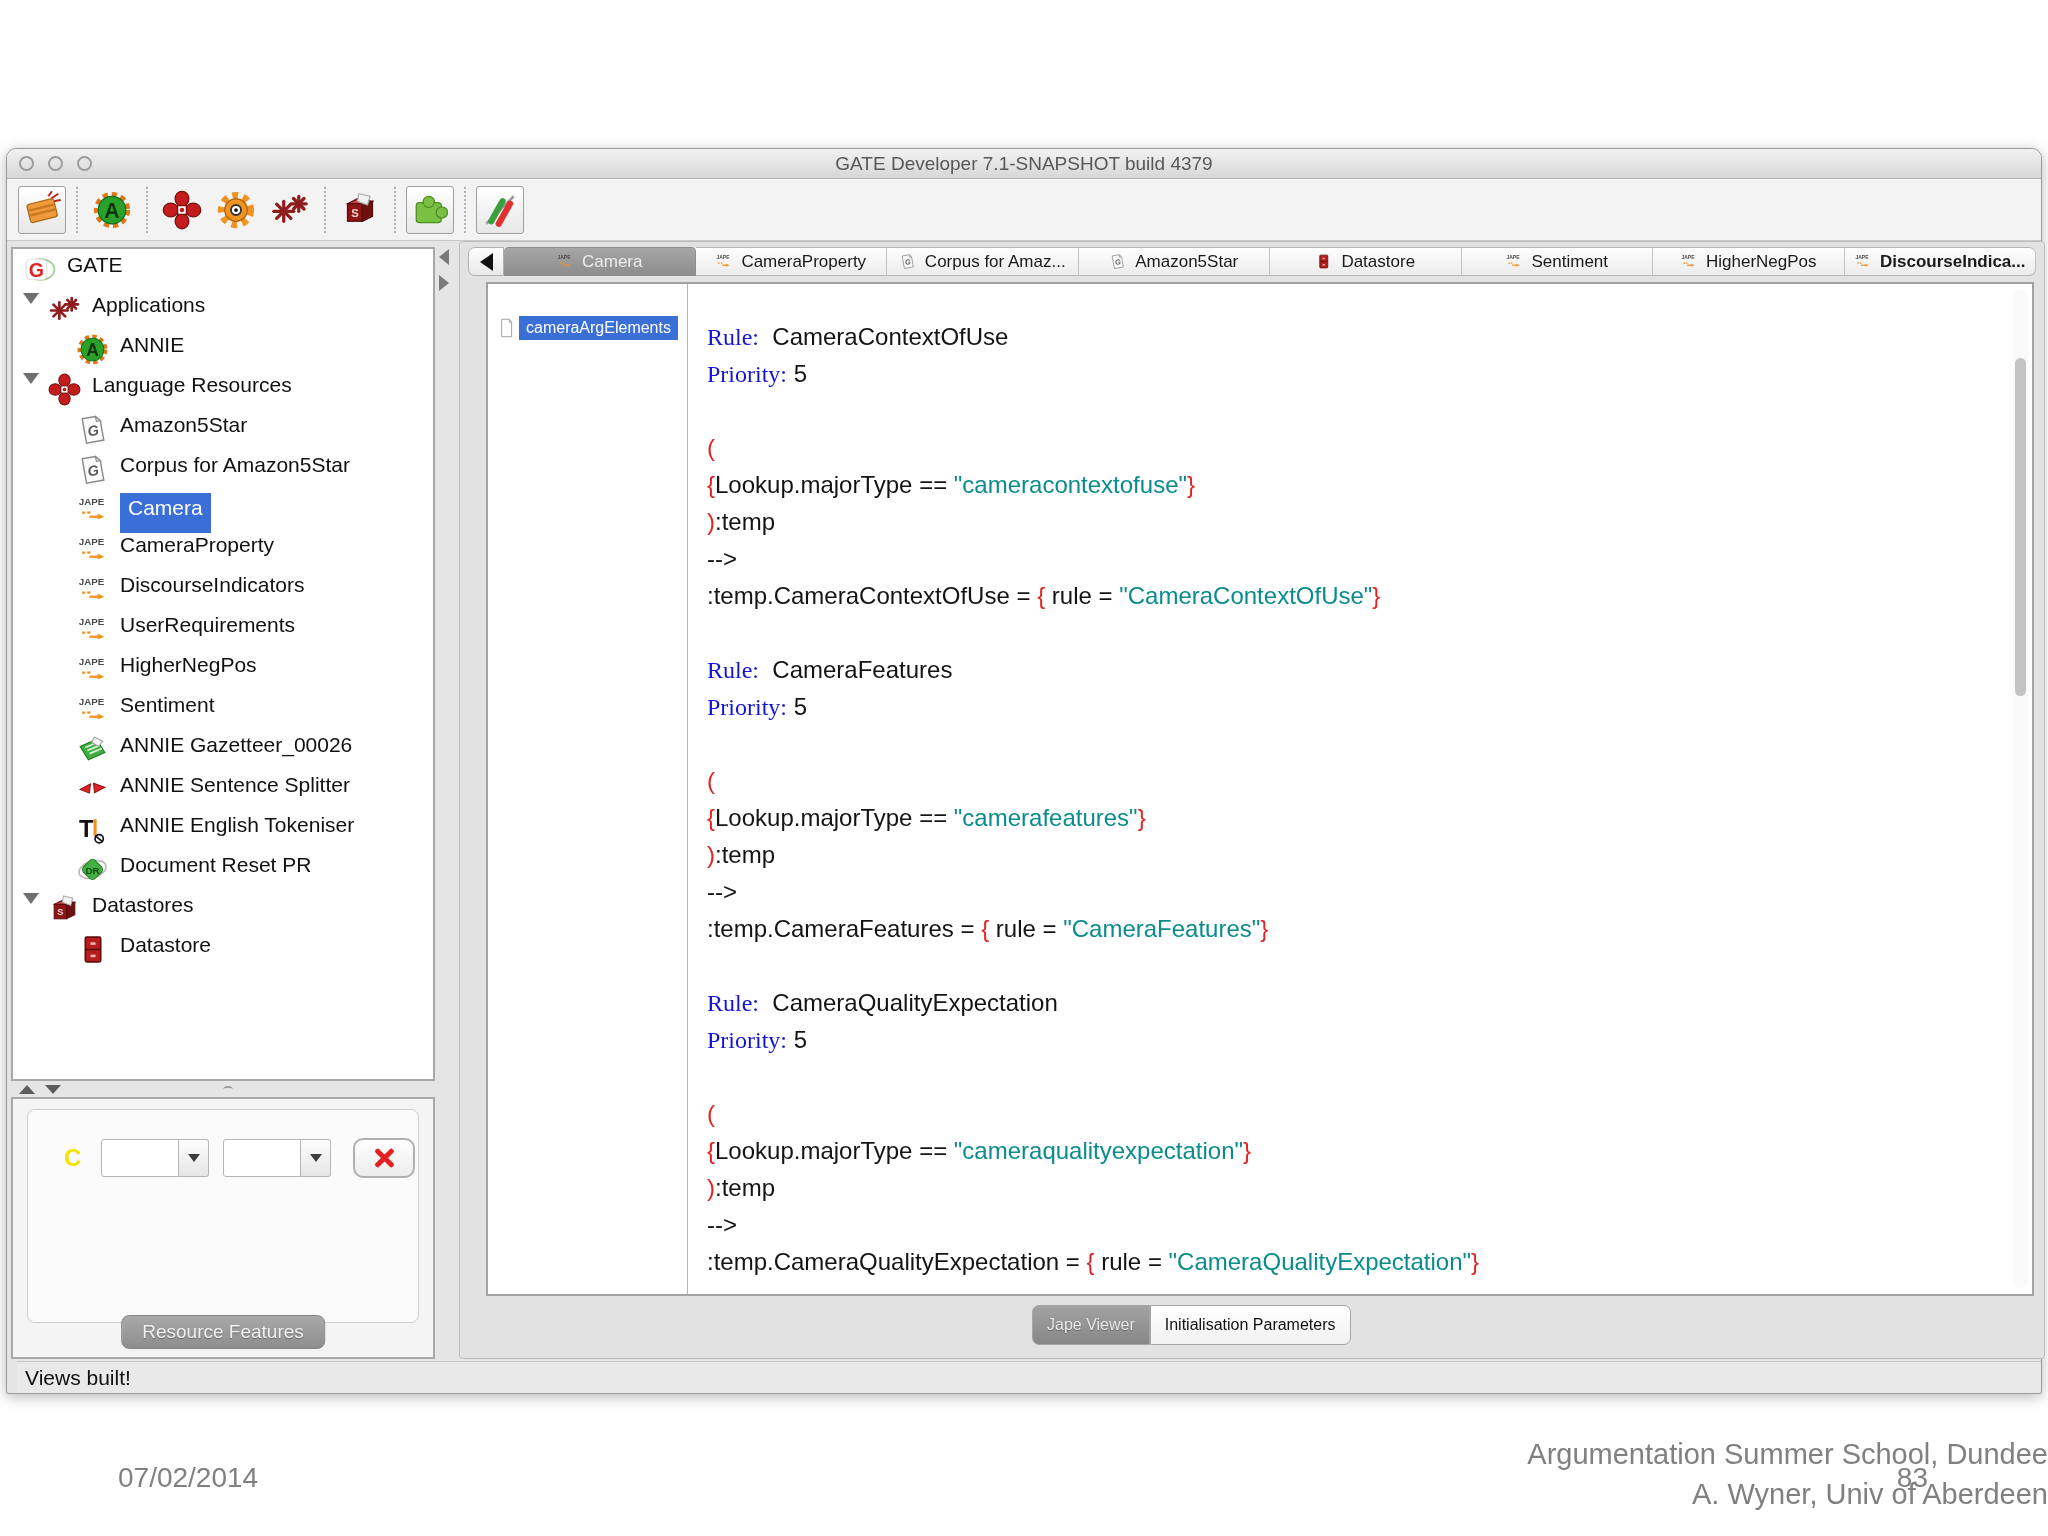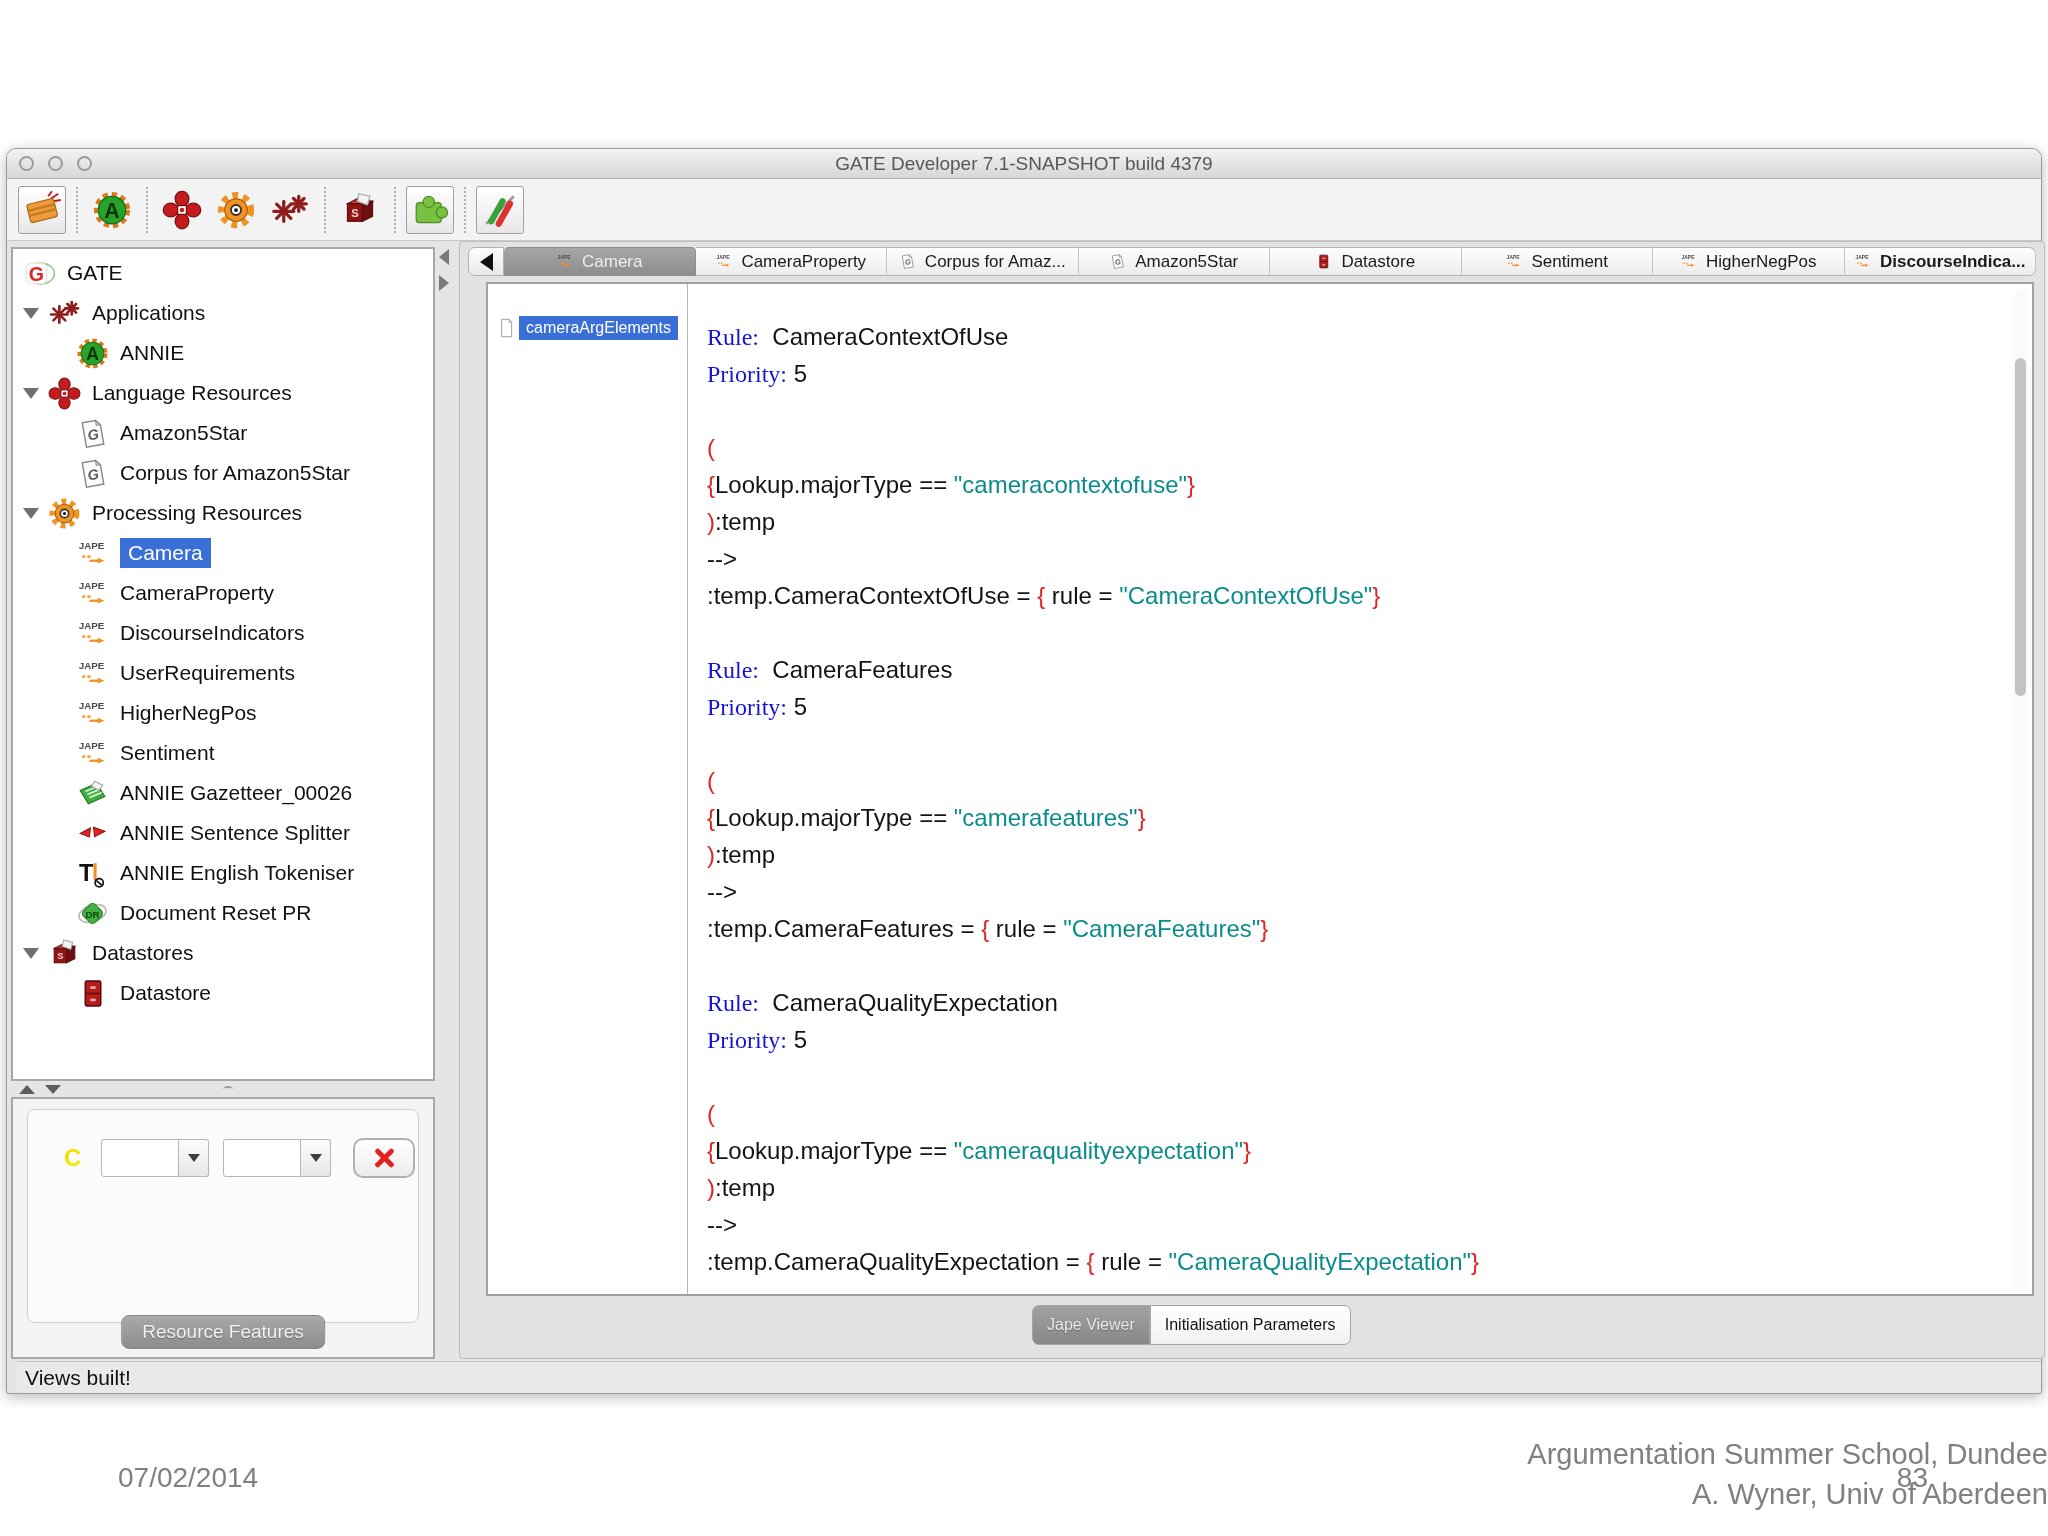--- a/index.html
+++ b/index.html
@@ -21,21 +21,21 @@
   .toolbar { height:62px; background:#f3f3f3; border-bottom:1px solid #c9c9c9;
     display:flex; align-items:center; padding-left:8px; }
   .tool-btn { width:48px; height:48px; display:flex; align-items:center; justify-content:center; margin:0 3px; }
   .tool-btn.framed { border:1px solid #9f9f9f; background:linear-gradient(#ffffff,#e7e7e7); border-radius:3px; }
   .tool-sep { height:46px; border-left:2px dotted #aeaeae; margin:0 7px; }
   .tool-btn .isvg { width:40px; height:40px; }
 
   
   .tree-panel { position:absolute; left:4px; top:98px; width:424px; height:834px;
     background:#fff; border:2px solid #a8a8a8; overflow:hidden; padding-top:4px; }
-  .tree-row { height:40px; display:flex; align-items:center; font-size:21px; color:#111; }
+  .tree-row { height:40px; display:flex; font-size:21px; color:#111; }
   .tree-row .isvg { width:33px; height:33px; margin-right:11px; flex:none; }
   .exp { width:0; height:0; border-left:8px solid transparent; border-right:8px solid transparent;
     border-top:11px solid #6f6f6f; margin:0 9px 0 10px; flex:none; }
   .lvl2-space { width:63px; flex:none; }
   .lvl0-space { width:10px; flex:none; }
   .tree-label { white-space:nowrap; }
   .tree-label.selected { background:#3b6fd8; color:#fff; padding:3px 8px; }
 
   
   .h-splitter { position:absolute; left:4px; top:934px; width:424px; height:12px; }
@@ -352,27 +352,20 @@
             <use href="#sym-docg"></use>
           </svg>
           <span class="tree-label">Amazon5Star</span>
         </div>
         <div class="tree-row">
           <span class="lvl2-space"></span>
           <svg class="isvg">
             <use href="#sym-docg"></use>
           </svg>
           <span class="tree-label">Corpus for Amazon5Star</span>
-        </div>
-        <div class="tree-row">
-          <span class="exp"></span>
-          <svg class="isvg">
-            <use href="#sym-gear"></use>
-          </svg>
-          <span class="tree-label">Processing Resources</span>
         </div>
         <div class="tree-row">
           <span class="lvl2-space"></span>
           <svg class="isvg">
             <use href="#sym-jape"></use>
           </svg>
           <span class="tree-label selected">Camera</span>
         </div>
         <div class="tree-row">
           <span class="lvl2-space"></span>

